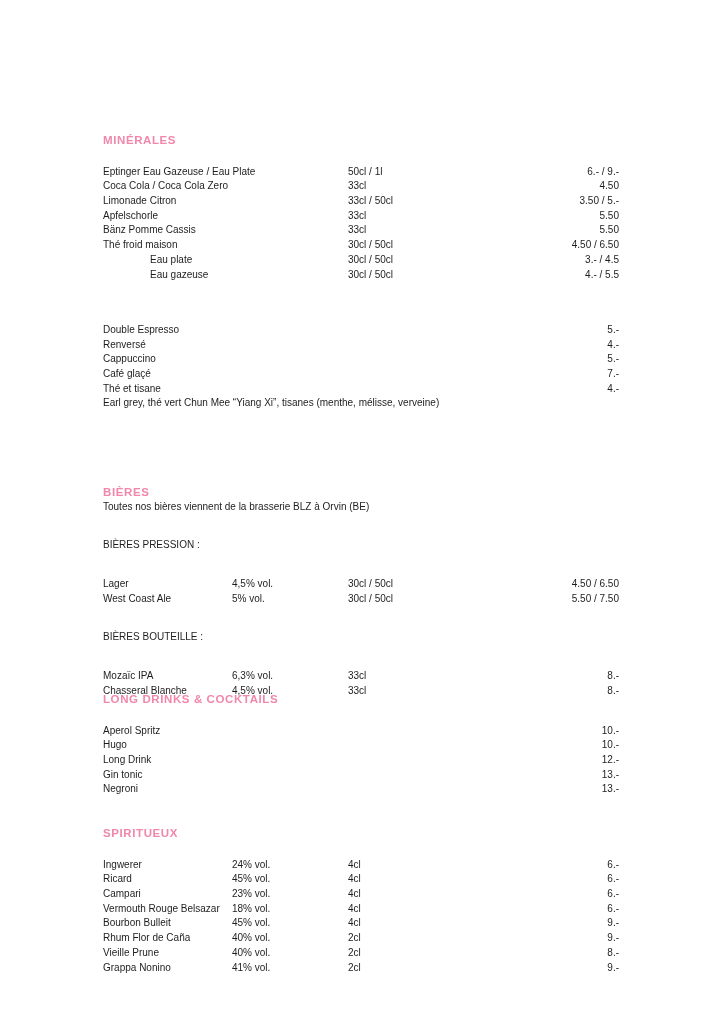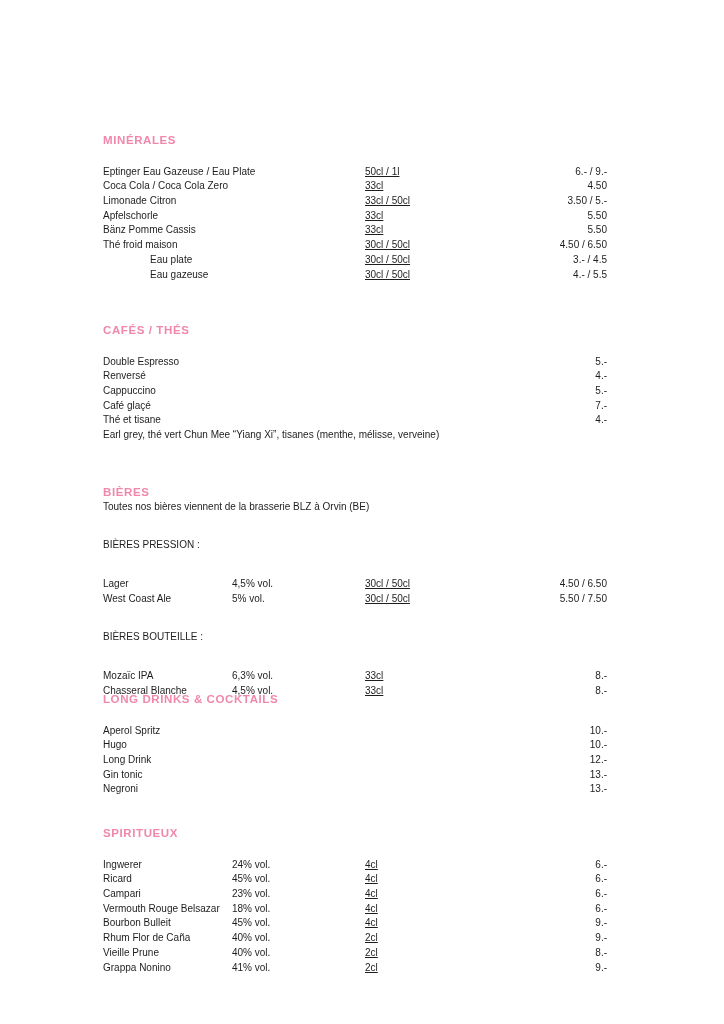--- a/index.html
+++ b/index.html
@@ -39,22 +39,22 @@
   }
   .row {
     position: relative;
     height: 14.7px;
     font-size: 10px;
     line-height: 14.7px;
   }
   .cn { position: absolute; left: 0; white-space: nowrap; }
   .cn.indent { left: 47px; }
   .cv { position: absolute; left: 129px; white-space: nowrap; }
-  .cs { position: absolute; left: 262px; white-space: nowrap; text-decoration: underline; }
-  .cp { position: absolute; right: 16px; white-space: nowrap; text-align: left; }
+  .cs { position: absolute; left: 245px; white-space: nowrap; }
+  .cp { position: absolute; right: 4px; white-space: nowrap; text-align: left; }
 </style>
 </head>
 <body>
 
 <div class="page">
   <div>
       <section class="section" style="top: 133px;">
         <h2 class="h">MINÉRALES</h2>
         <div class="row">
           <span class="cn">Eptinger Eau Gazeuse / Eau Plate</span>
@@ -91,21 +91,20 @@
           <span class="cs">30cl / 50cl</span>
           <span class="cp">3.- / 4.5</span>
         </div>
         <div class="row">
           <span class="cn indent">Eau gazeuse</span>
           <span class="cs">30cl / 50cl</span>
           <span class="cp">4.- / 5.5</span>
         </div>
       </section>
       <section class="section" style="top: 323px;">
-        <h2 class="h">CAFÉS / THÉS</h2>
         <div class="row">
           <span class="cn">Double Espresso</span>
           <span class="cp">5.-</span>
         </div>
         <div class="row">
           <span class="cn">Renversé</span>
           <span class="cp">4.-</span>
         </div>
         <div class="row">
           <span class="cn">Cappuccino</span>

